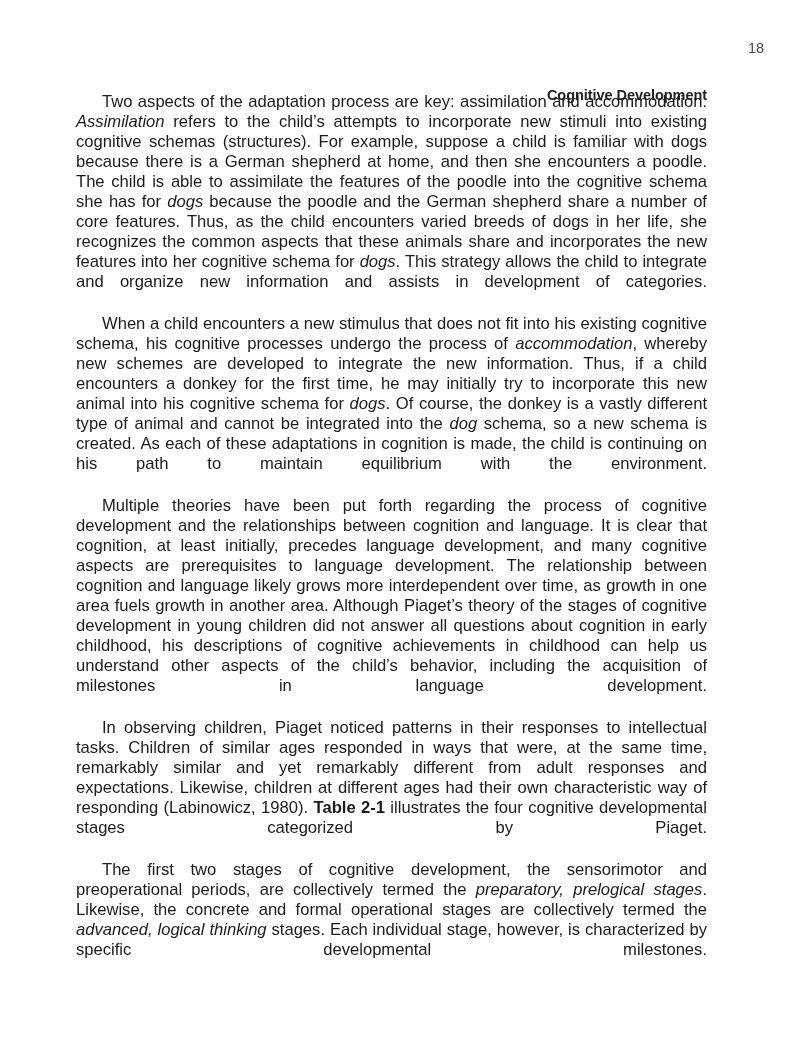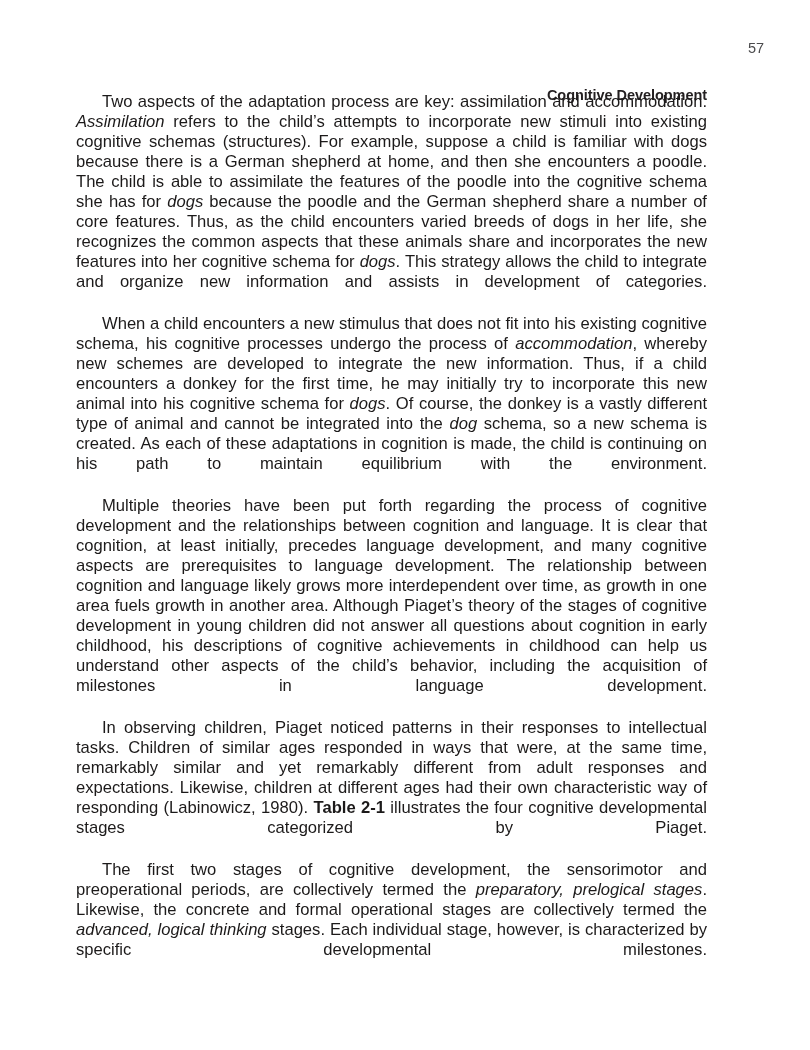--- a/index.html
+++ b/index.html
@@ -89,21 +89,21 @@
 </style>
 </head>
 <body>
 
 <div class="page">
 
   <div class="running-head">
     <span class="running-head-title">Cognitive Development</span>
   </div>
 
-  <div class="folio">57</div>
+  <div class="folio">18</div>
 
   <div class="textblock">
     <p class="para"><span>Two aspects of the adaptation process are key: assimilation and accommodation. </span><i>Assimilation</i><span> refers to the child’s attempts to incorporate new stimuli into existing cognitive schemas (structures). For example, suppose a child is familiar with dogs because there is a German shepherd at home, and then she encounters a poodle. The child is able to assimilate the features of the poodle into the cognitive schema she has for </span><i>dogs</i><span> because the poodle and the German shepherd share a number of core features. Thus, as the child encounters varied breeds of dogs in her life, she recognizes the common aspects that these animals share and incorporates the new features into her cognitive schema for </span><i>dogs</i><span>. This strategy allows the child to integrate and organize new information and assists in development of categories.</span></p>
     <p class="para"><span>When a child encounters a new stimulus that does not fit into his existing cognitive schema, his cognitive processes undergo the process of </span><i>accommodation</i><span>, whereby new schemes are developed to integrate the new information. Thus, if a child encounters a donkey for the first time, he may initially try to incorporate this new animal into his cognitive schema for </span><i>dogs</i><span>. Of course, the donkey is a vastly different type of animal and cannot be integrated into the </span><i>dog</i><span> schema, so a new schema is created. As each of these adaptations in cognition is made, the child is continuing on his path to maintain equilibrium with the environment.</span></p>
     <p class="para"><span>Multiple theories have been put forth regarding the process of cognitive development and the relationships between cognition and language. It is clear that cognition, at least initially, precedes language development, and many cognitive aspects are prerequisites to language development. The relationship between cognition and language likely grows more interdependent over time, as growth in one area fuels growth in another area. Although Piaget’s theory of the stages of cognitive development in young children did not answer all questions about cognition in early childhood, his descriptions of cognitive achievements in childhood can help us understand other aspects of the child’s behavior, including the acquisition of milestones in language development.</span></p>
     <p class="para"><span>In observing children, Piaget noticed patterns in their responses to intellectual tasks. Children of similar ages responded in ways that were, at the same time, remarkably similar and yet remarkably different from adult responses and expectations. Likewise, children at different ages had their own characteristic way of responding (Labinowicz, 1980). </span><b>Table 2-1</b><span> illustrates the four cognitive developmental stages categorized by Piaget.</span></p>
     <p class="para"><span>The first two stages of cognitive development, the sensorimotor and preoperational periods, are collectively termed the </span><i>preparatory, prelogical stages</i><span>. Likewise, the concrete and formal operational stages are collectively termed the </span><i>advanced, logical thinking</i><span> stages. Each individual stage, however, is characterized by specific developmental milestones.</span></p>
     <p class="para"></p>
   </div>
 

